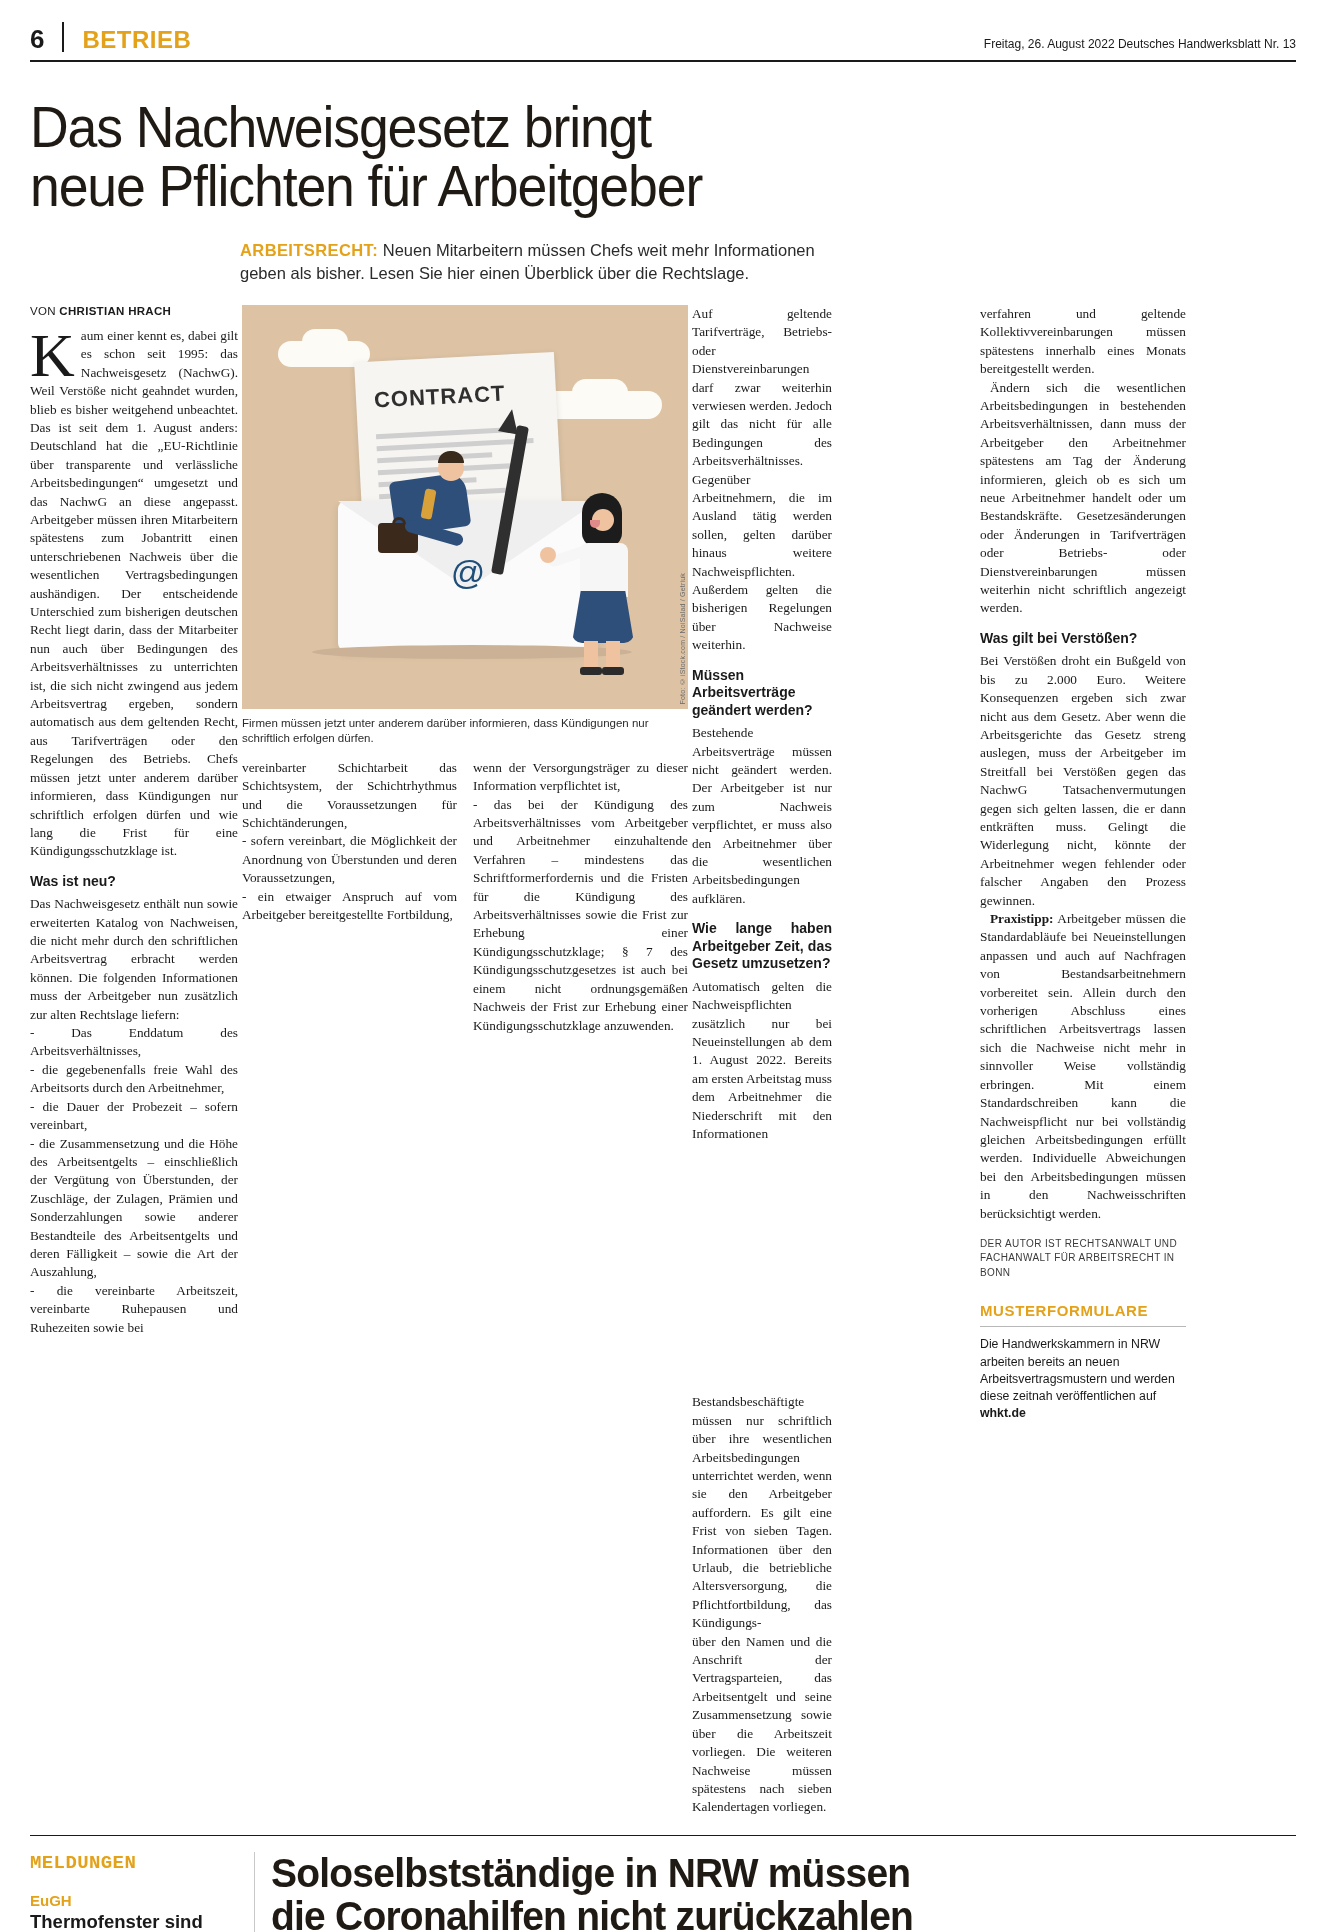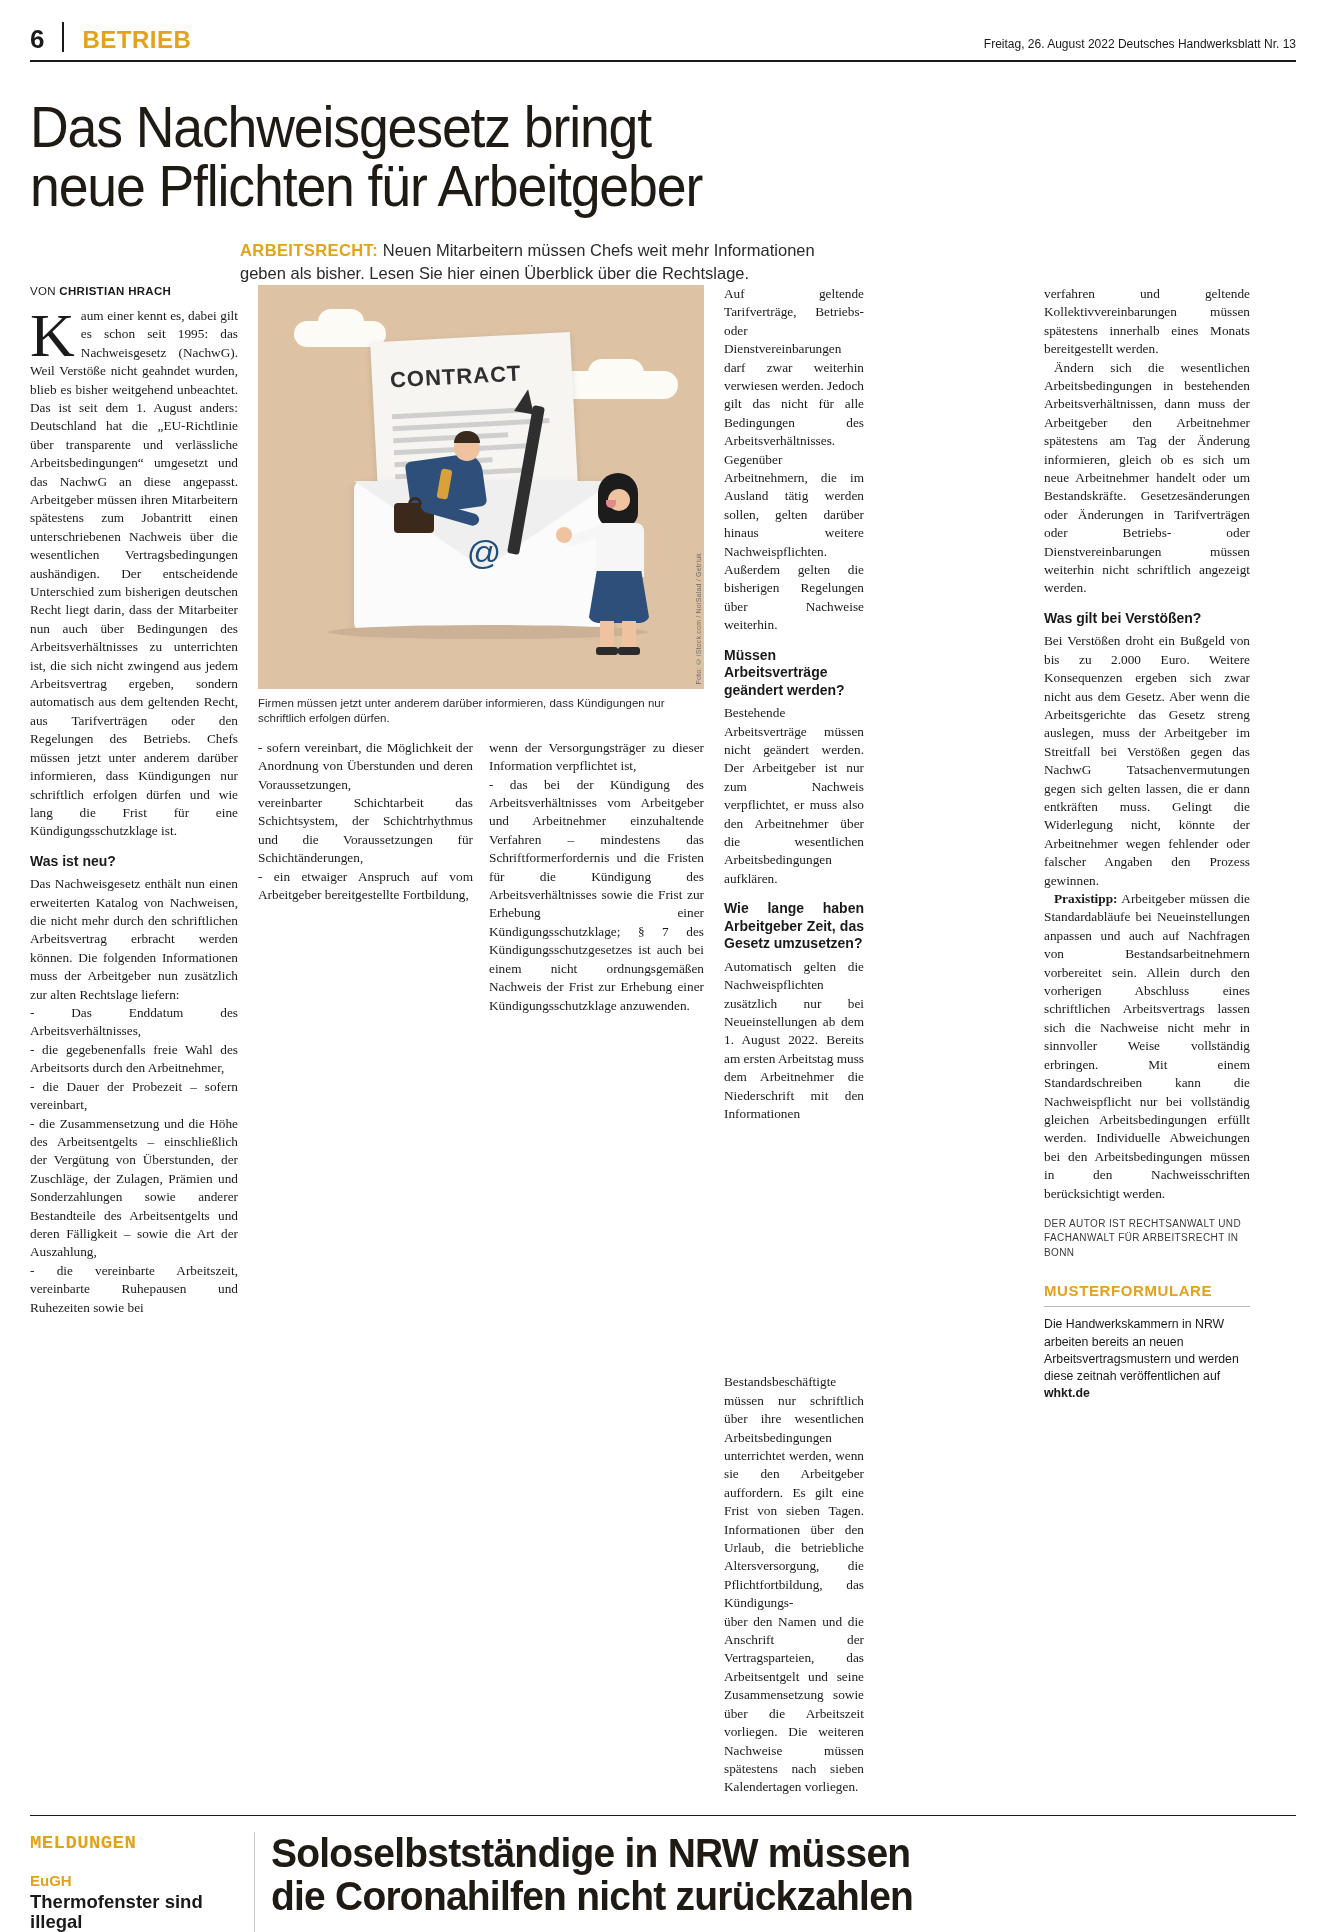--- a/index.html
+++ b/index.html
@@ -47,21 +47,21 @@
   }
   .lead-wrap { margin-top: 24px; padding-left: 210px; }
   .lead {
     font-family: "Liberation Sans", sans-serif;
     font-size: 16.5px; line-height: 1.38; color: #2b2b2b;
     max-width: 580px;
   }
   .kicker { color: #e3a21a; font-weight: bold; letter-spacing: .4px; }
 
   
-  .art1 { display: grid; grid-template-columns: 208px 446px 140px 140px 206px; gap: 0 20px; }
+  .art1 { display: grid; grid-template-columns: 208px 446px 140px 140px 206px; gap: 0 4px; margin-top: 20px; }
   .byline {
     font-family: "Liberation Sans", sans-serif;
     font-size: 11.5px; letter-spacing: .3px; margin-bottom: 10px;
   }
   .byline b { font-weight: bold; }
 
   .bodytext { font-size: 13.3px; line-height: 1.385; text-align: justify; hyphens: auto; }
   .bodytext p { text-indent: 0; }
   .bodytext p + p { text-indent: 10px; }
   .dropcap::first-letter {
@@ -155,21 +155,21 @@
 
   <div class="art1">
 
     <div>
       <div class="byline">
         <span>VON </span><b>CHRISTIAN HRACH</b>
       </div>
       <div class="bodytext">
         <p class="dropcap">Kaum einer kennt es, dabei gilt es schon seit 1995: das Nachweisgesetz (NachwG). Weil Verstöße nicht geahndet wurden, blieb es bisher weitgehend unbeachtet. Das ist seit dem 1. August anders: Deutschland hat die „EU-Richtlinie über transparente und verlässliche Arbeitsbedingungen“ umgesetzt und das NachwG an diese angepasst. Arbeitgeber müssen ihren Mitarbeitern spätestens zum Jobantritt einen unterschriebenen Nachweis über die wesentlichen Vertragsbedingungen aushändigen. Der entscheidende Unterschied zum bisherigen deutschen Recht liegt darin, dass der Mitarbeiter nun auch über Bedingungen des Arbeitsverhältnisses zu unterrichten ist, die sich nicht zwingend aus jedem Arbeitsvertrag ergeben, sondern automatisch aus dem geltenden Recht, aus Tarifverträgen oder den Regelungen des Betriebs. Chefs müssen jetzt unter anderem darüber informieren, dass Kündigungen nur schriftlich erfolgen dürfen und wie lang die Frist für eine Kündigungsschutzklage ist.</p>
         <div class="subhead">Was ist neu?</div>
-        <p style="text-indent:0">Das Nachweisgesetz enthält nun einen erweiterten Katalog von Nachweisen, die nicht mehr durch den schriftlichen Arbeitsvertrag erbracht werden können. Die folgenden Informationen muss der Arbeitgeber nun zusätzlich zur alten Rechtslage liefern:</p>
+        <p style="text-indent:0">Das Nachweisgesetz enthält nun sowie erweiterten Katalog von Nachweisen, die nicht mehr durch den schriftlichen Arbeitsvertrag erbracht werden können. Die folgenden Informationen muss der Arbeitgeber nun zusätzlich zur alten Rechtslage liefern:</p>
         <div class="listline">- Das Enddatum des Arbeitsverhältnisses,</div>
         <div class="listline">- die gegebenenfalls freie Wahl des Arbeitsorts durch den Arbeitnehmer,</div>
         <div class="listline">- die Dauer der Probezeit – sofern vereinbart,</div>
         <div class="listline">- die Zusammensetzung und die Höhe des Arbeitsentgelts – einschließlich der Vergütung von Überstunden, der Zuschläge, der Zulagen, Prämien und Sonderzahlungen sowie anderer Bestandteile des Arbeitsentgelts und deren Fälligkeit – sowie die Art der Auszahlung,</div>
         <div class="listline">- die vereinbarte Arbeitszeit, vereinbarte Ruhepausen und Ruhezeiten sowie bei</div>
       </div>
     </div>
 
     <div>
       <div class="illo">
@@ -220,22 +220,22 @@
         <div style="position:absolute;left:364px;top:336px;width:14px;height:30px;background:#f0c3a0;"></div>
         <div style="position:absolute;left:338px;top:362px;width:22px;height:8px;background:#2b2b2b;border-radius:3px;"></div>
         <div style="position:absolute;left:360px;top:362px;width:22px;height:8px;background:#2b2b2b;border-radius:3px;"></div>
 
         <div class="photo-credit">Foto: © iStock.com / NoiSalad / Getriuk</div>
       </div>
       <div class="caption">Firmen müssen jetzt unter anderem darüber informieren, dass Kündigungen nur schriftlich erfolgen dürfen.</div>
 
       <div style="display:grid;grid-template-columns:1fr 1fr;gap:0 16px;margin-top:13px;">
         <div>
+          <div class="listline">vereinbarter Schichtarbeit das Schichtsystem, der Schichtrhythmus und die Voraussetzungen für Schichtänderungen,</div>
           <div class="listline">- sofern vereinbart, die Möglichkeit der Anordnung von Überstunden und deren Voraussetzungen,</div>
-          <div class="listline">vereinbarter Schichtarbeit das Schichtsystem, der Schichtrhythmus und die Voraussetzungen für Schichtänderungen,</div>
           <div class="listline">- ein etwaiger Anspruch auf vom Arbeitgeber bereitgestellte Fortbildung,</div>
         </div>
         <div>
           <div class="listline">wenn der Versorgungsträger zu dieser Information verpflichtet ist,</div>
           <div class="listline">- das bei der Kündigung des Arbeitsverhältnisses vom Arbeitgeber und Arbeitnehmer einzuhaltende Verfahren – mindestens das Schriftformerfordernis und die Fristen für die Kündigung des Arbeitsverhältnisses sowie die Frist zur Erhebung einer Kündigungsschutzklage; § 7 des Kündigungsschutzgesetzes ist auch bei einem nicht ordnungsgemäßen Nachweis der Frist zur Erhebung einer Kündigungsschutzklage anzuwenden.</div>
         </div>
       </div>
     </div>
 
     <div>

